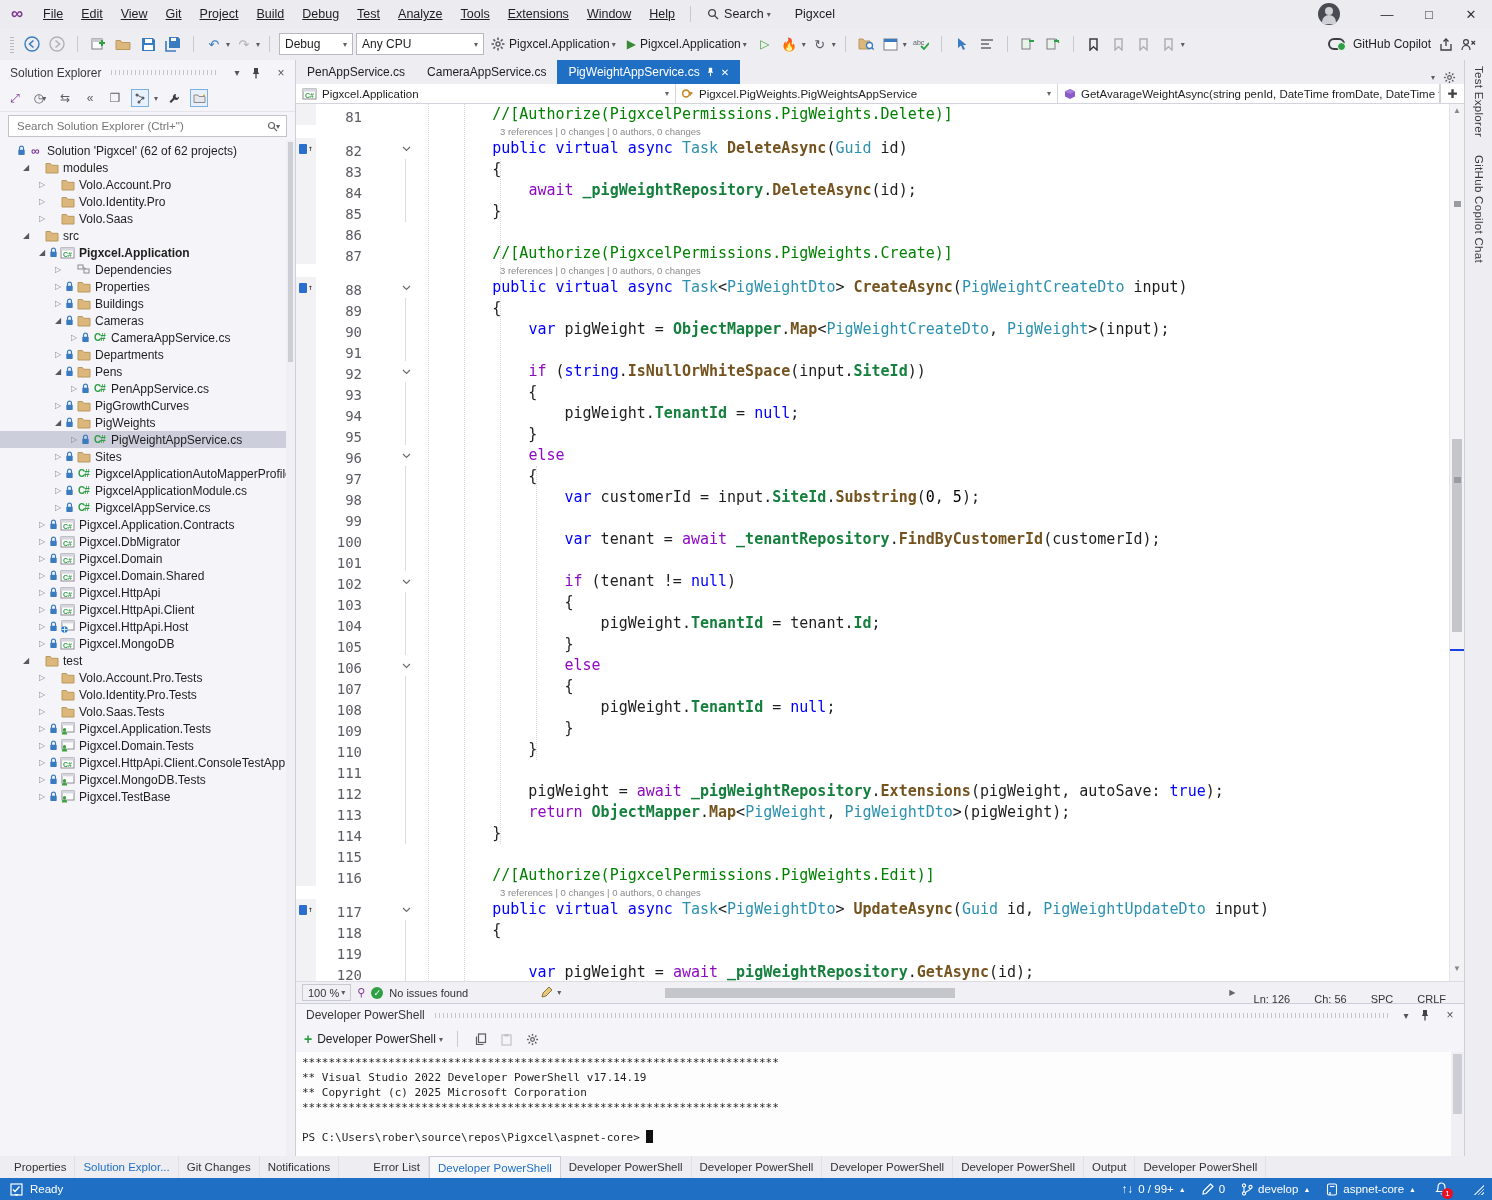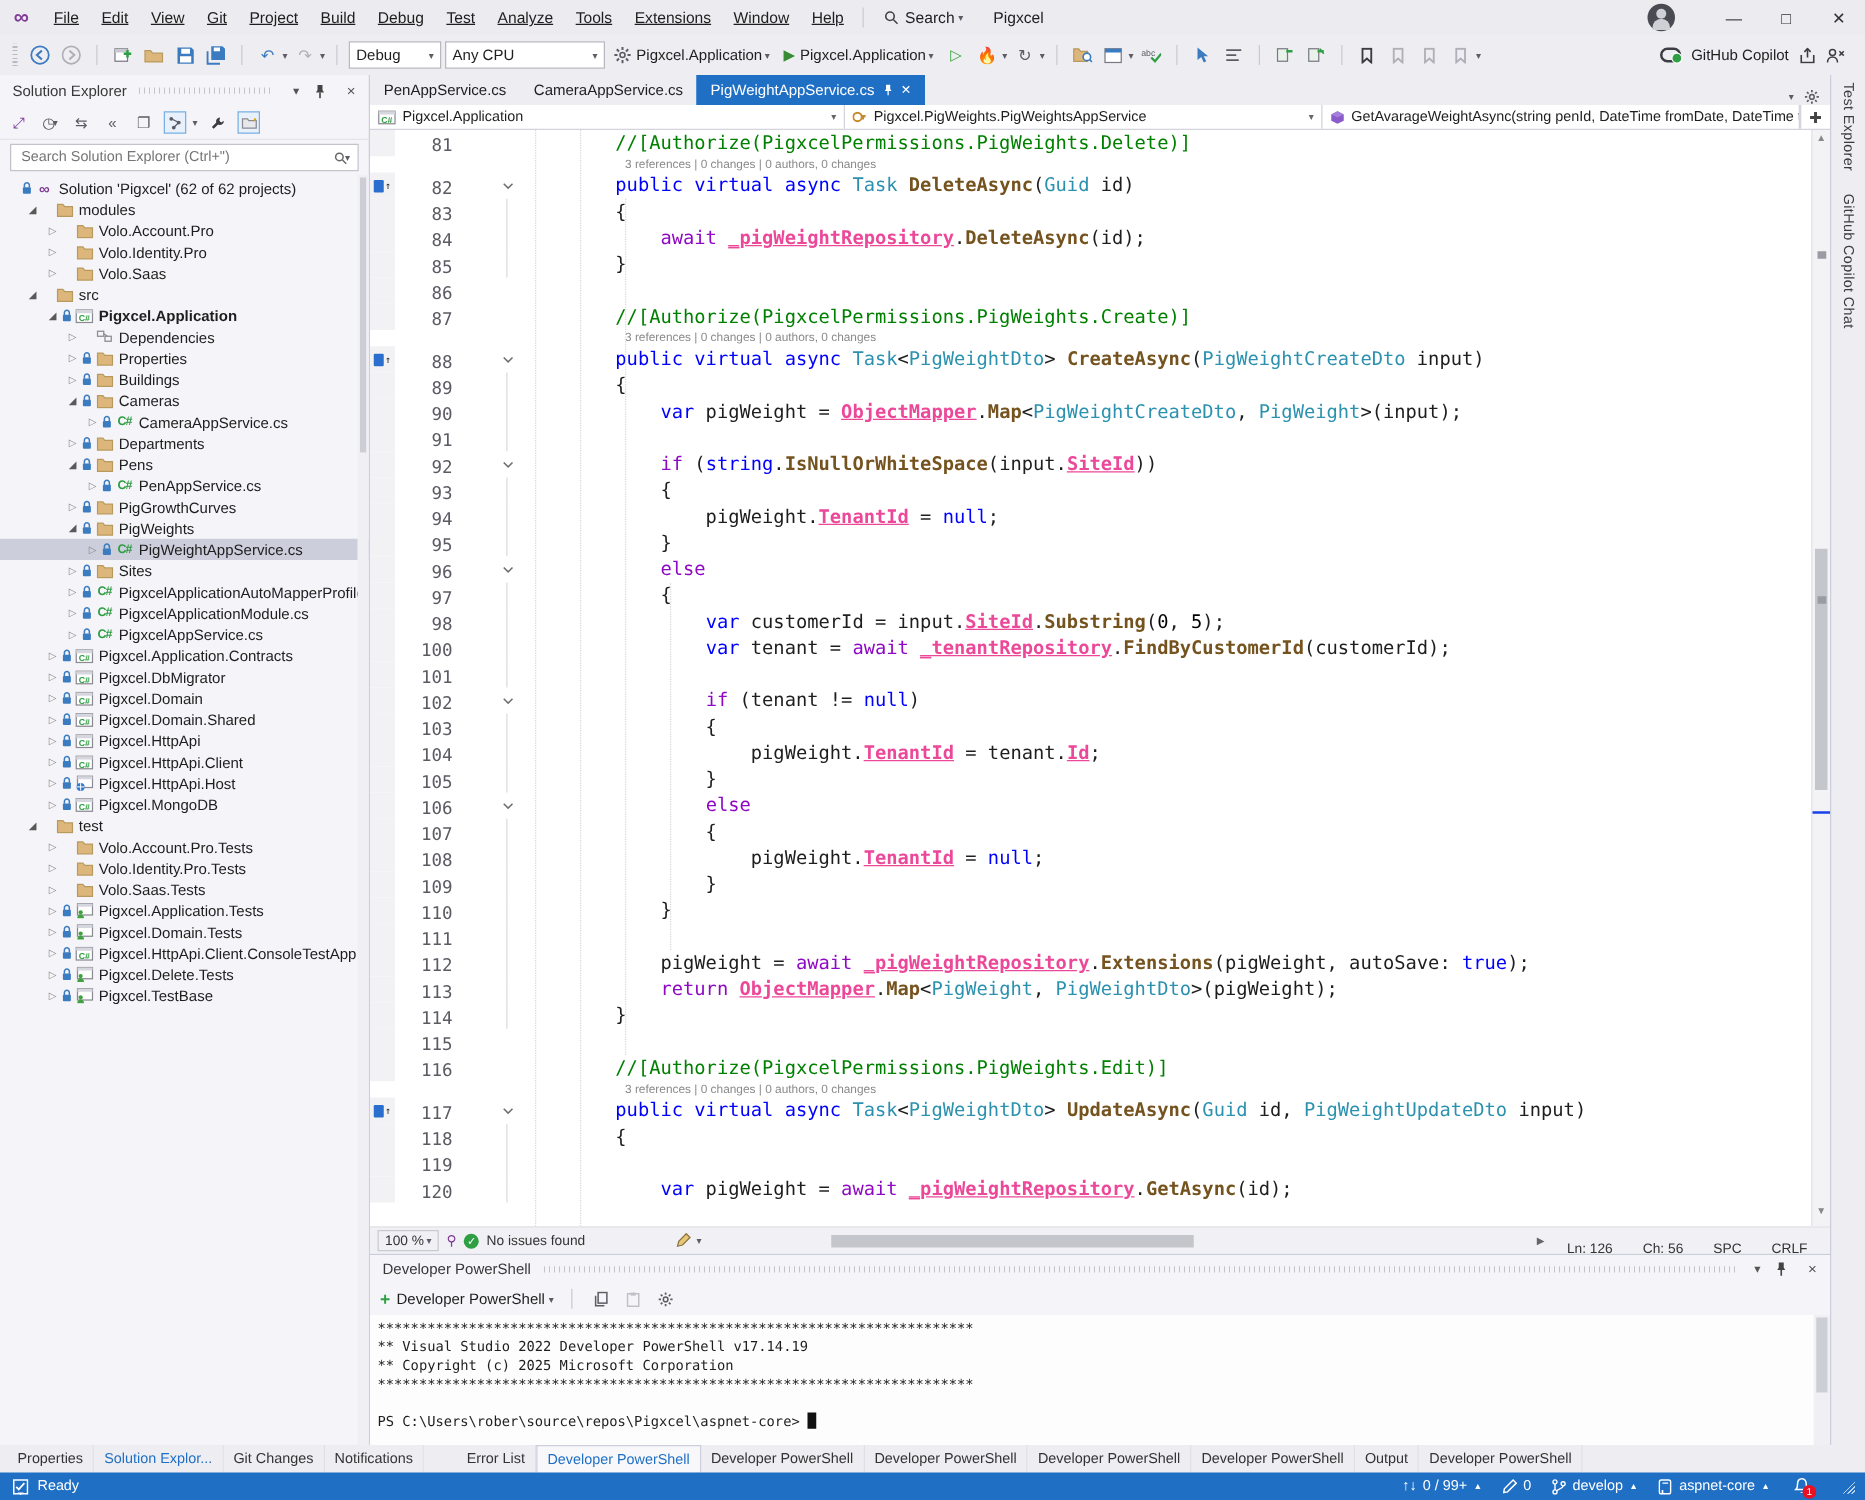--- a/index.html
+++ b/index.html
@@ -87,21 +87,21 @@
   .gl{width:20px;flex:0 0 auto;height:100%;background:#f2f2f5;display:flex;align-items:center;justify-content:center;gap:1px;}
   .glyph-ovr{width:8px;height:10px;background:#2b6fce;border-radius:1px;}
   .glyph-ovr-arrow{font-size:8px;color:#222;line-height:1;}
   .lnum{width:54px;flex:0 0 auto;text-align:right;padding-right:8px;color:#5b5b63;font-size:14px;}
   .selmargin{width:22px;flex:0 0 auto;height:100%;}
   .fold{width:28px;flex:0 0 auto;height:100%;position:relative;display:flex;align-items:center;justify-content:center;}
   .fold.line::before{content:"";position:absolute;left:13px;top:0;bottom:0;border-left:1px solid #dcdcdc;}
   .codetext{white-space:pre;line-height:21px;}
   .tk-c{color:#008000;} .tk-k{color:#0000ff;} .tk-x{color:#8f08c4;}
   .tk-t{color:#2b91af;} .tk-m{color:#74531f;font-weight:bold;}
-  .tk-f{color:#ec4899;font-weight:bold;text-decoration:underline;} .tk-n{color:#000;} .tk-p{color:#1e1e1e;}
+  .tk-f{color:#15803d;font-weight:bold;} .tk-n{color:#000;} .tk-p{color:#1e1e1e;}
   .iguide{position:absolute;top:0;bottom:0;border-left:1px dotted #d8d8d8;}
 
   
   .ministat{height:22px;flex:0 0 auto;background:#f1f1f5;border-top:1px solid #dcdce2;display:flex;align-items:center;font-size:11px;color:#333;padding:0 6px;gap:6px;}
   .zoombox{display:flex;align-items:center;gap:4px;background:#f1f1f5;border:1px solid #c9c9d2;height:17px;padding:0 5px;}
   .okcirc{width:12px;height:12px;border-radius:50%;background:#2ea043;color:#fff;font-size:9px;display:flex;align-items:center;justify-content:center;}
   .hsb{flex:1;height:12px;background:#f1f1f5;position:relative;margin:0 8px;}
   .hsb .th{position:absolute;left:90px;width:290px;top:1px;height:10px;background:#c5c6cc;}
   .ministat .rt{display:flex;gap:0;align-items:center;}
   .ministat .rt span{padding:0 12px;margin-top:12px;}
@@ -946,21 +946,21 @@
               </svg>
             </span>
             <span class="ticon2">
               <svg width="15" height="13" viewBox="0 0 15 13">
                 <rect x="2" y="1" width="12" height="9" fill="#fff" stroke="#8a8a92"></rect>
                 <rect x="2" y="1" width="12" height="2.4" fill="#d6d6de"></rect>
                 <circle cx="4.5" cy="7.8" r="1.7" fill="#3fa13f"></circle>
                 <path d="M1.8 12.5c0-2 1.2-3 2.7-3s2.7 1 2.7 3z" fill="#3fa13f"></path>
               </svg>
             </span>
-            <span class="tlabel">Pigxcel.Delete.Tests</span>
+            <span class="tlabel">Pigxcel.MongoDB.Tests</span>
           </div>
           <div class="trow" style="padding-left: 36px;">
             <span class="tarr c">▷</span>
             <span class="tlock">
               <svg width="9" height="11" viewBox="0 0 9 11">
                 <path d="M2.5 5V3.2a2 2 0 0 1 4 0V5" fill="none" stroke="#3b7bbf" stroke-width="1.2"></path>
                 <rect x="1.3" y="4.8" width="6.4" height="5.2" rx="0.8" fill="#3b7bbf"></rect>
               </svg>
             </span>
             <span class="ticon2">
@@ -1193,20 +1193,27 @@
               <span class="selmargin"></span>
               <span class="fold line"></span>
               <span class="codetext"><span class="tk-p">            {</span></span>
             </div>
             <div class="cl-row">
               <span class="gl"></span>
               <span class="lnum">98</span>
               <span class="selmargin"></span>
               <span class="fold line"></span>
               <span class="codetext"><span class="tk-p">                </span><span class="tk-k">var</span><span class="tk-p"> customerId = input.</span><span class="tk-f">SiteId</span><span class="tk-p">.</span><span class="tk-m">Substring</span><span class="tk-p">(</span><span class="tk-n">0</span><span class="tk-p">, </span><span class="tk-n">5</span><span class="tk-p">);</span></span>
+            </div>
+            <div class="cl-row">
+              <span class="gl"></span>
+              <span class="lnum">99</span>
+              <span class="selmargin"></span>
+              <span class="fold line"></span>
+              <span class="codetext"></span>
             </div>
             <div class="cl-row">
               <span class="gl"></span>
               <span class="lnum">100</span>
               <span class="selmargin"></span>
               <span class="fold line"></span>
               <span class="codetext"><span class="tk-p">                </span><span class="tk-k">var</span><span class="tk-p"> tenant = </span><span class="tk-x">await</span><span class="tk-p"> </span><span class="tk-f">_tenantRepository</span><span class="tk-p">.</span><span class="tk-m">FindByCustomerId</span><span class="tk-p">(customerId);</span></span>
             </div>
             <div class="cl-row">
               <span class="gl"></span>

